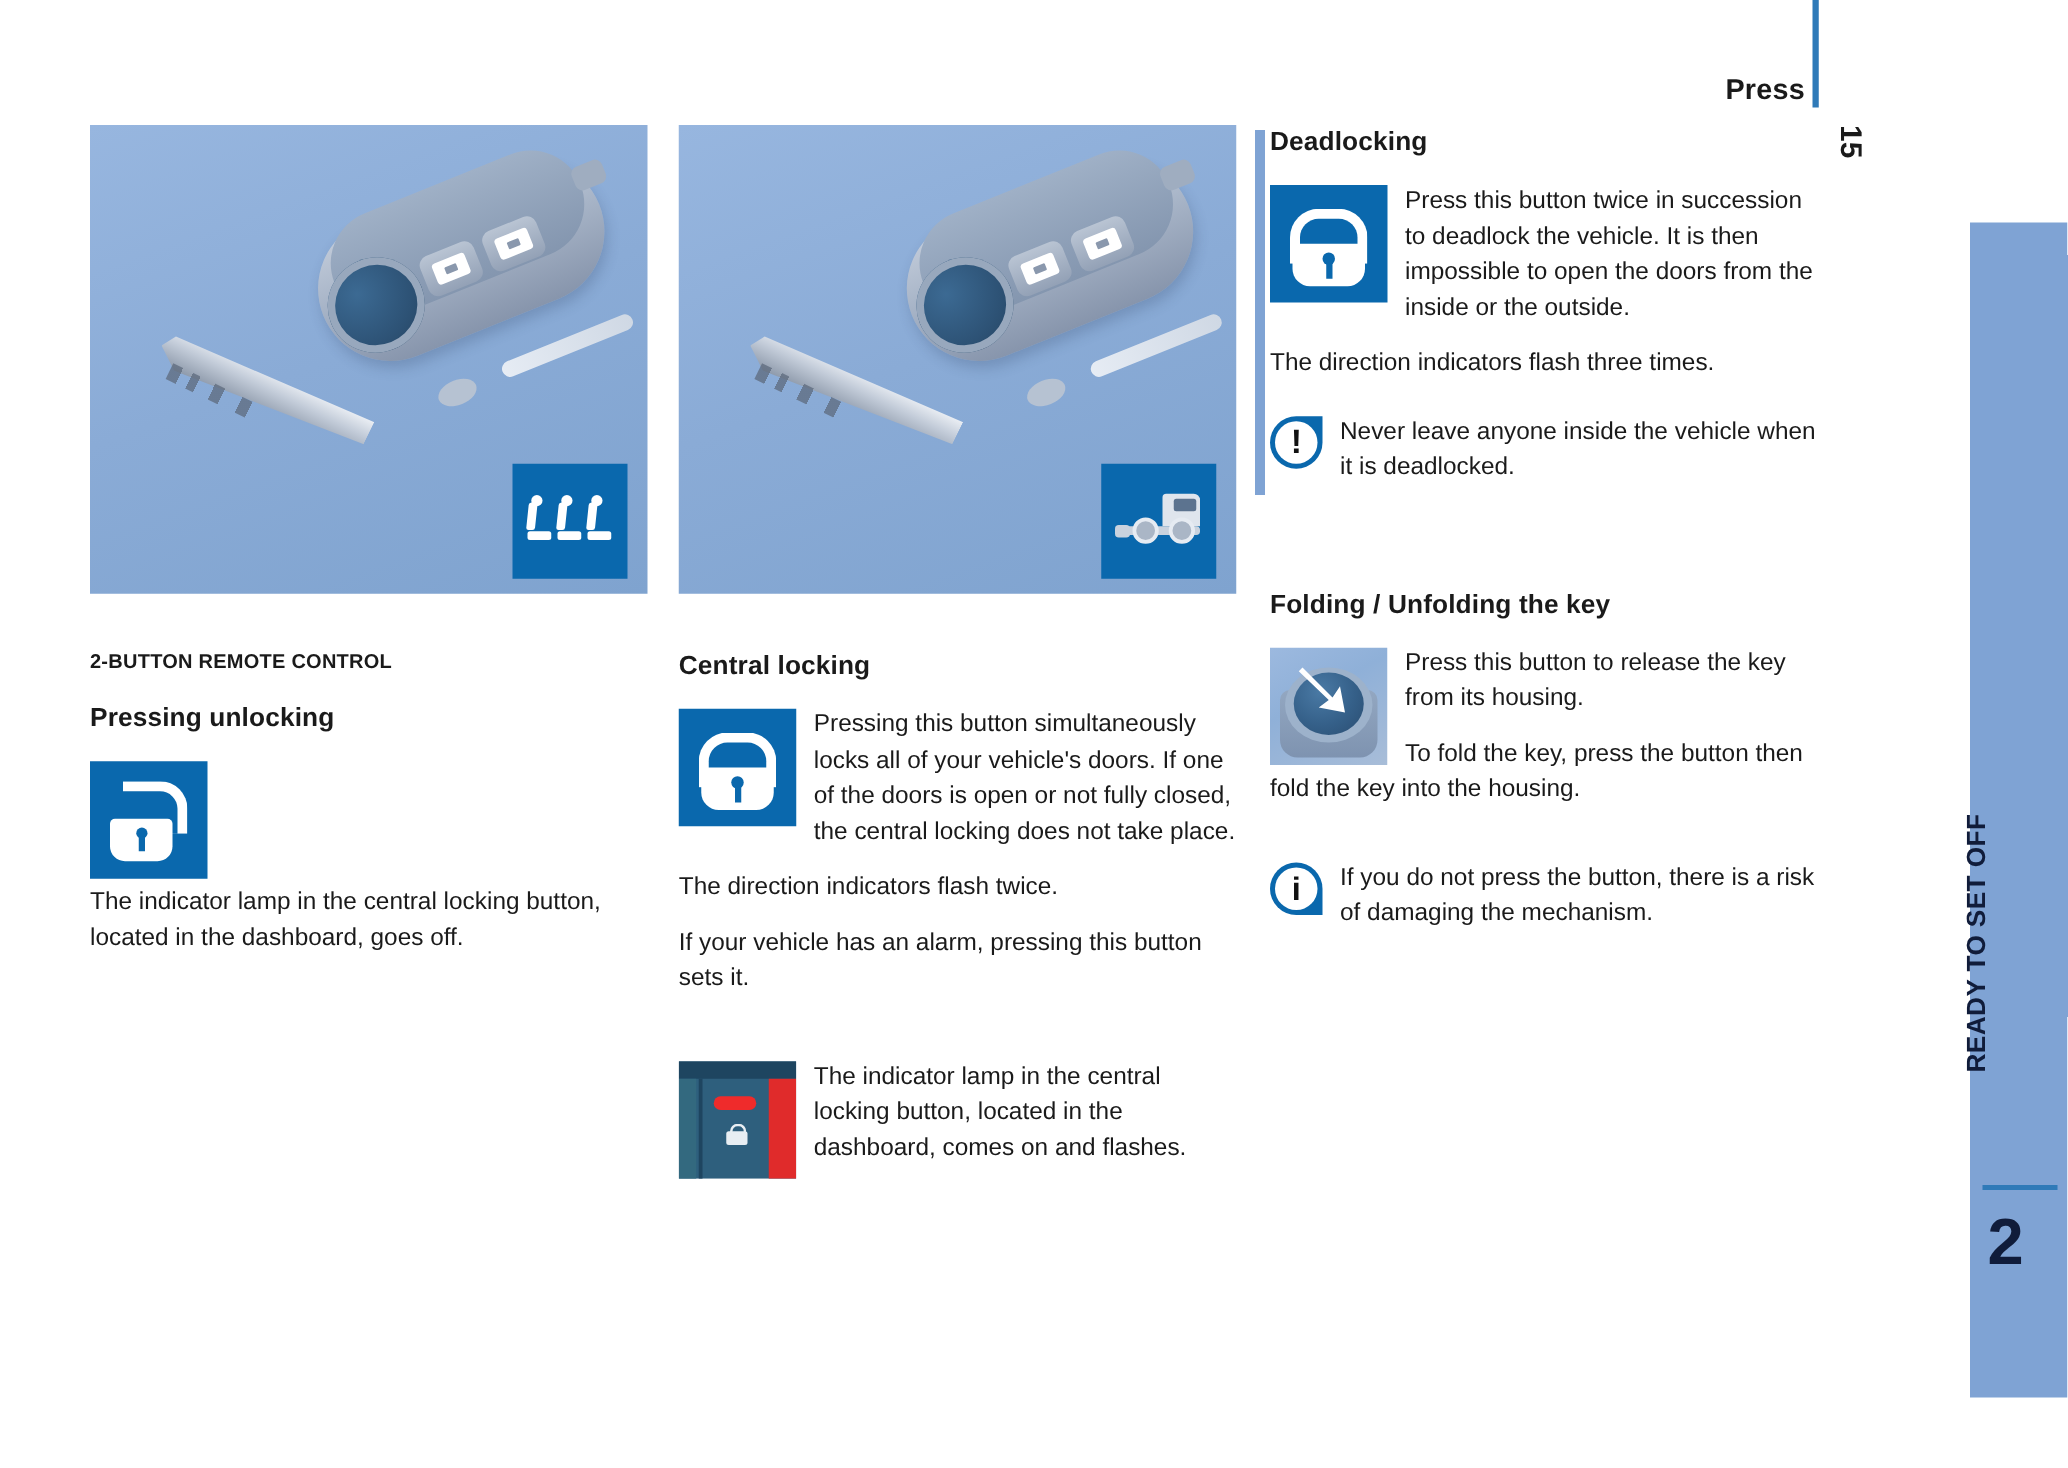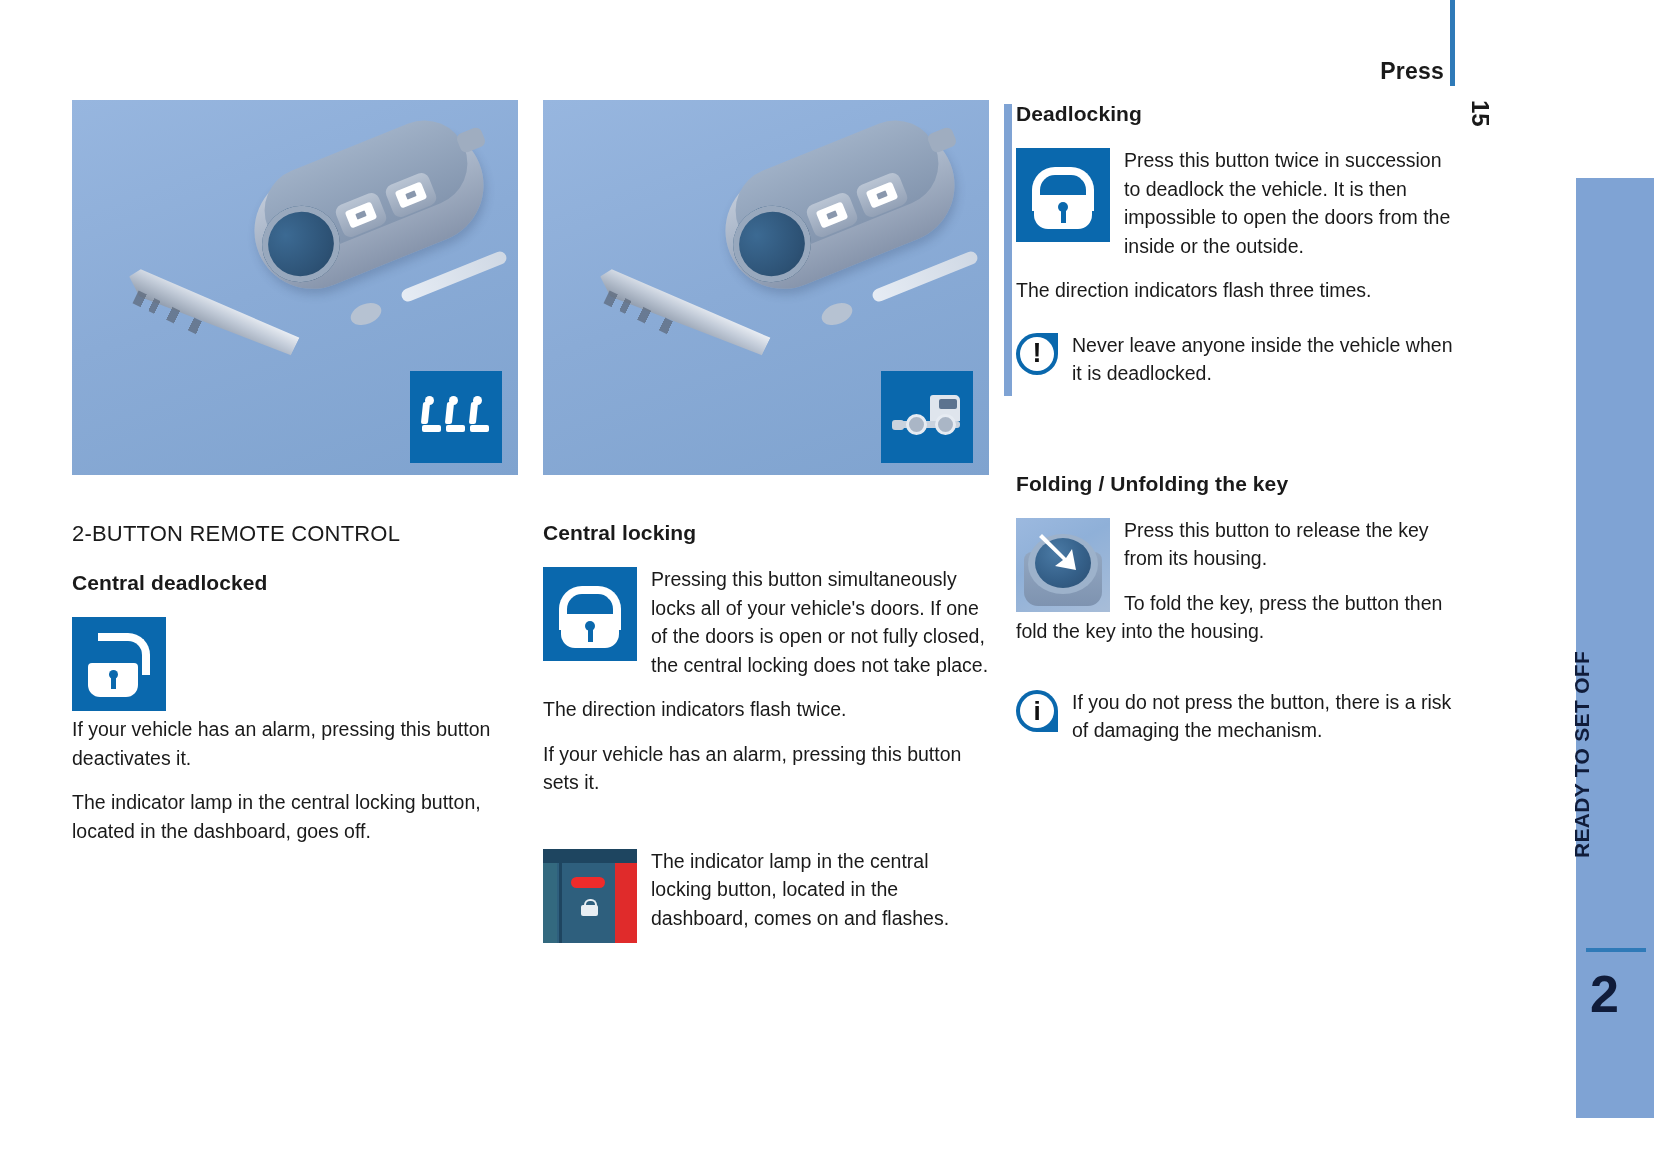--- a/index.html
+++ b/index.html
@@ -149,21 +149,21 @@
   .truck-chassis{
     position:absolute;left:2px;bottom:11px;width:66px;height:7px;background:#c9d2de;border-radius:3px;
   }
   .truck-nose{position:absolute;left:0;bottom:9px;width:12px;height:10px;background:#c9d2de;border-radius:3px;}
   .truck-wheel{position:absolute;bottom:4px;width:15px;height:15px;border-radius:50%;background:#aab6c6;border:3px solid #e6ebf2;}
   .truck-wheel.w1{left:14px;}
   .truck-wheel.w2{right:6px;}
 
   
   h2.sec-title{
-    font-size:22px;font-weight:normal;margin:0 0 24px 0;letter-spacing:.2px;
+    font-size:16px;font-weight:bold;margin:0 0 24px 0;letter-spacing:.2px;
   }
   h3.sub-title{
     font-size:21px;font-weight:bold;margin:0 0 20px 0;letter-spacing:.1px;
   }
   p.body{
     font-size:19.5px;line-height:28.5px;margin:0 0 16px 0;
   }
   .float-icon{
     float:left;width:94px;height:94px;margin:2px 14px 4px 0;
     background:#0a68ad;
@@ -327,29 +327,28 @@
             </div>
           <div class="seat">
               <i></i>
             </div>
         </div>
       </div>
     </div>
 
     <h2 class="sec-title" style="margin-top:46px">2-BUTTON REMOTE CONTROL</h2>
 
-    <h3 class="sub-title">Central deadlocked</h3>
+    <h3 class="sub-title">Pressing unlocking</h3>
 
     <div class="float-icon">
       <div class="lock-open">
           <i></i>
         </div>
     </div>
     <div class="clearer"></div>
-    <p class="body">If your vehicle has an alarm, pressing this button deactivates it.</p>
     <p class="body">The indicator lamp in the central locking button, located in the dashboard, goes off.</p>
   </div>
 
   <div class="col col-mid">
 
     <div class="figure">
       <div class="key">
         <div class="key-blade"></div>
         <div class="key-teeth"></div>
         <div class="key-body"></div>

